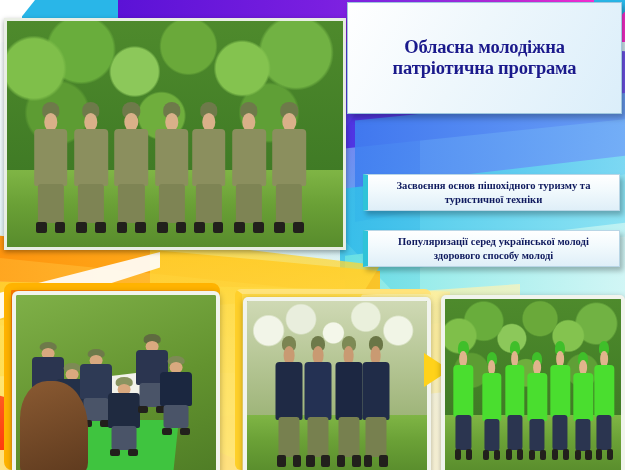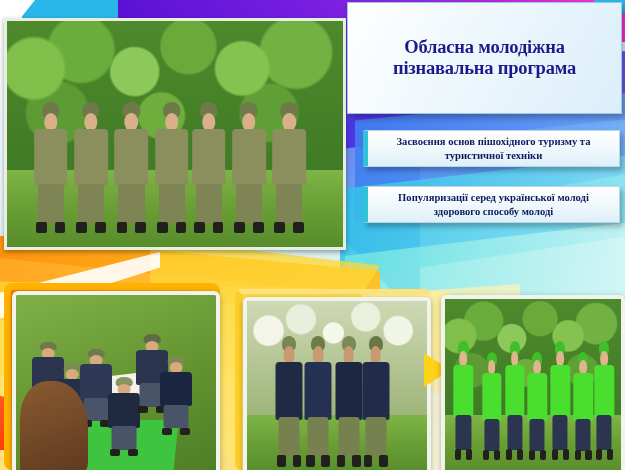--- a/index.html
+++ b/index.html
@@ -175,21 +175,21 @@
   }
 
   
   .bullet{
     position:absolute;left:363px;width:257px;height:37px;
     background:linear-gradient(180deg,#ffffff 0%,#f3fafd 40%,#dfeff8 100%);
     border:1px solid #b9d6e6;
     border-left:5px solid #2fc3d8;
     box-shadow:3px 4px 5px rgba(0,0,0,.26);
     display:flex;align-items:center;justify-content:center;
-    box-sizing:border-box;padding:2px 7px;
+    box-sizing:border-box;padding:2px 7px;margin-top:44px;
   }
   .b1{top:130px;}
   .b2{top:186px;}
   .b3{top:238px;}
   .bullet-text{
     font-family:"Liberation Serif", serif;
     font-weight:bold;font-size:10.6px;line-height:1.25;
     color:#0f1a5e;text-align:center;
   }
 </style>
@@ -442,21 +442,21 @@
           <div class="p-legs" style="top:62%;width:78%;height:30%;background:#2b3550;border-radius:3px;"></div>
           <div class="p-boot" style="left:6%;width:32%;height:9%;"></div>
           <div class="p-boot" style="right:6%;width:32%;height:9%;"></div>
         </div>
       </div>
   </div>
 
   <div class="title-box">
     <div class="title-text" id="title-text">
         <div>Обласна молодіжна</div>
-        <div>пізнавальна програма</div>
+        <div>патріотична програма</div>
       </div>
   </div>
 
   <div class="bullet b1">
     <div class="bullet-text">Засвоєння основ пішохідного туризму та туристичної техніки</div>
   </div>
   <div class="bullet b2">
     <div class="bullet-text">Популяризації серед української молоді здорового способу молоді</div>
   </div>
 

